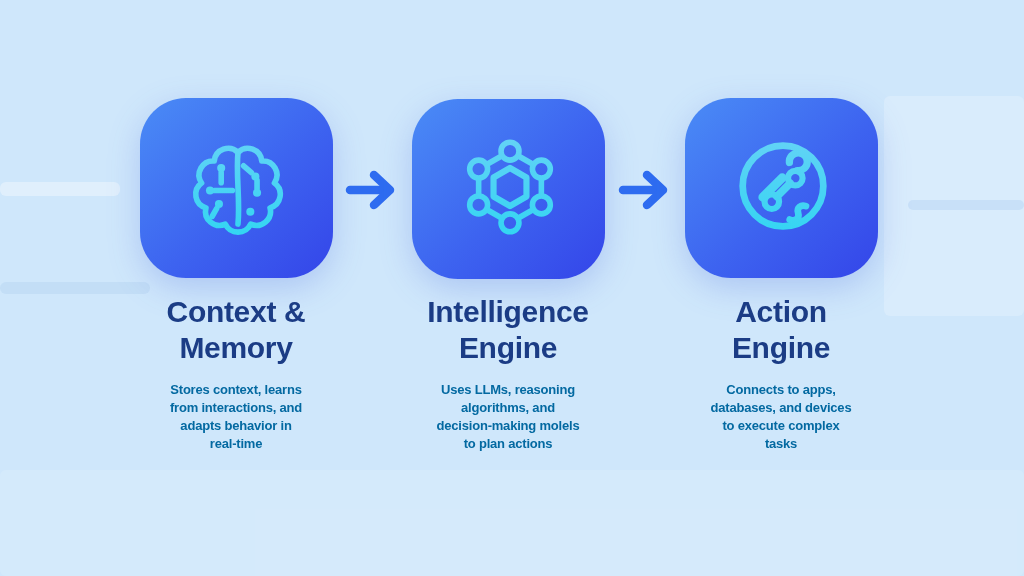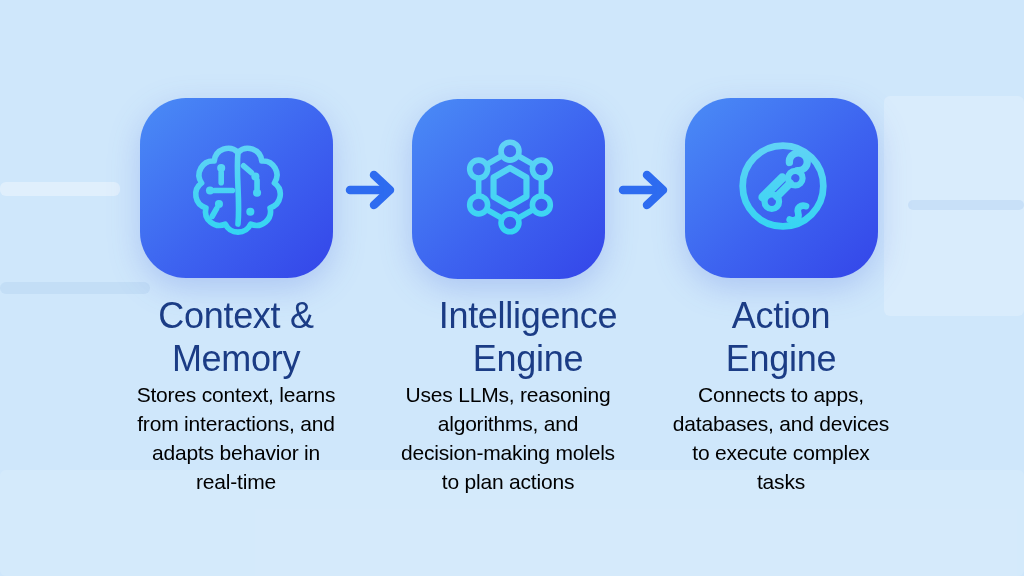--- a/index.html
+++ b/index.html
@@ -18,25 +18,25 @@
   .card svg{display:block;filter:drop-shadow(0 10px 16px rgba(52,84,220,.22));}
   .card-1{left:140px;top:98px;}
   .card-2{left:412px;top:99px;}
   .card-3{left:685px;top:98px;}
 
   .arrow{position:absolute;width:60px;height:46px;}
   .arrow-1{left:344px;top:167px;}
   .arrow-2{left:617px;top:167px;}
 
   .col-text{position:absolute;width:300px;text-align:center;}
-  .title{font-size:36px;font-weight:400;line-height:1.2;color:#1b3c85;white-space:pre-line;letter-spacing:-.3px;}
+  .title{font-size:30px;font-weight:700;line-height:1.2;color:#1b3c85;white-space:pre-line;letter-spacing:-.3px;}
   .t-1{left:86px;top:294px;}
-  .t-2{left:378px;top:294px;}
+  .t-2{left:358px;top:294px;}
   .t-3{left:631px;top:294px;}
-  .desc{font-size:21px;font-weight:400;line-height:1.38;color:#000000;white-space:pre-line;letter-spacing:-.2px;}
+  .desc{font-size:13px;font-weight:700;line-height:1.38;color:#0369a1;white-space:pre-line;letter-spacing:-.2px;}
   .d-1{left:86px;top:381px;}
   .d-2{left:358px;top:381px;}
   .d-3{left:631px;top:381px;}
 </style>
 </head>
 <body>
 
 <div class="canvas">
 
   <div class="streak st-a"></div>

